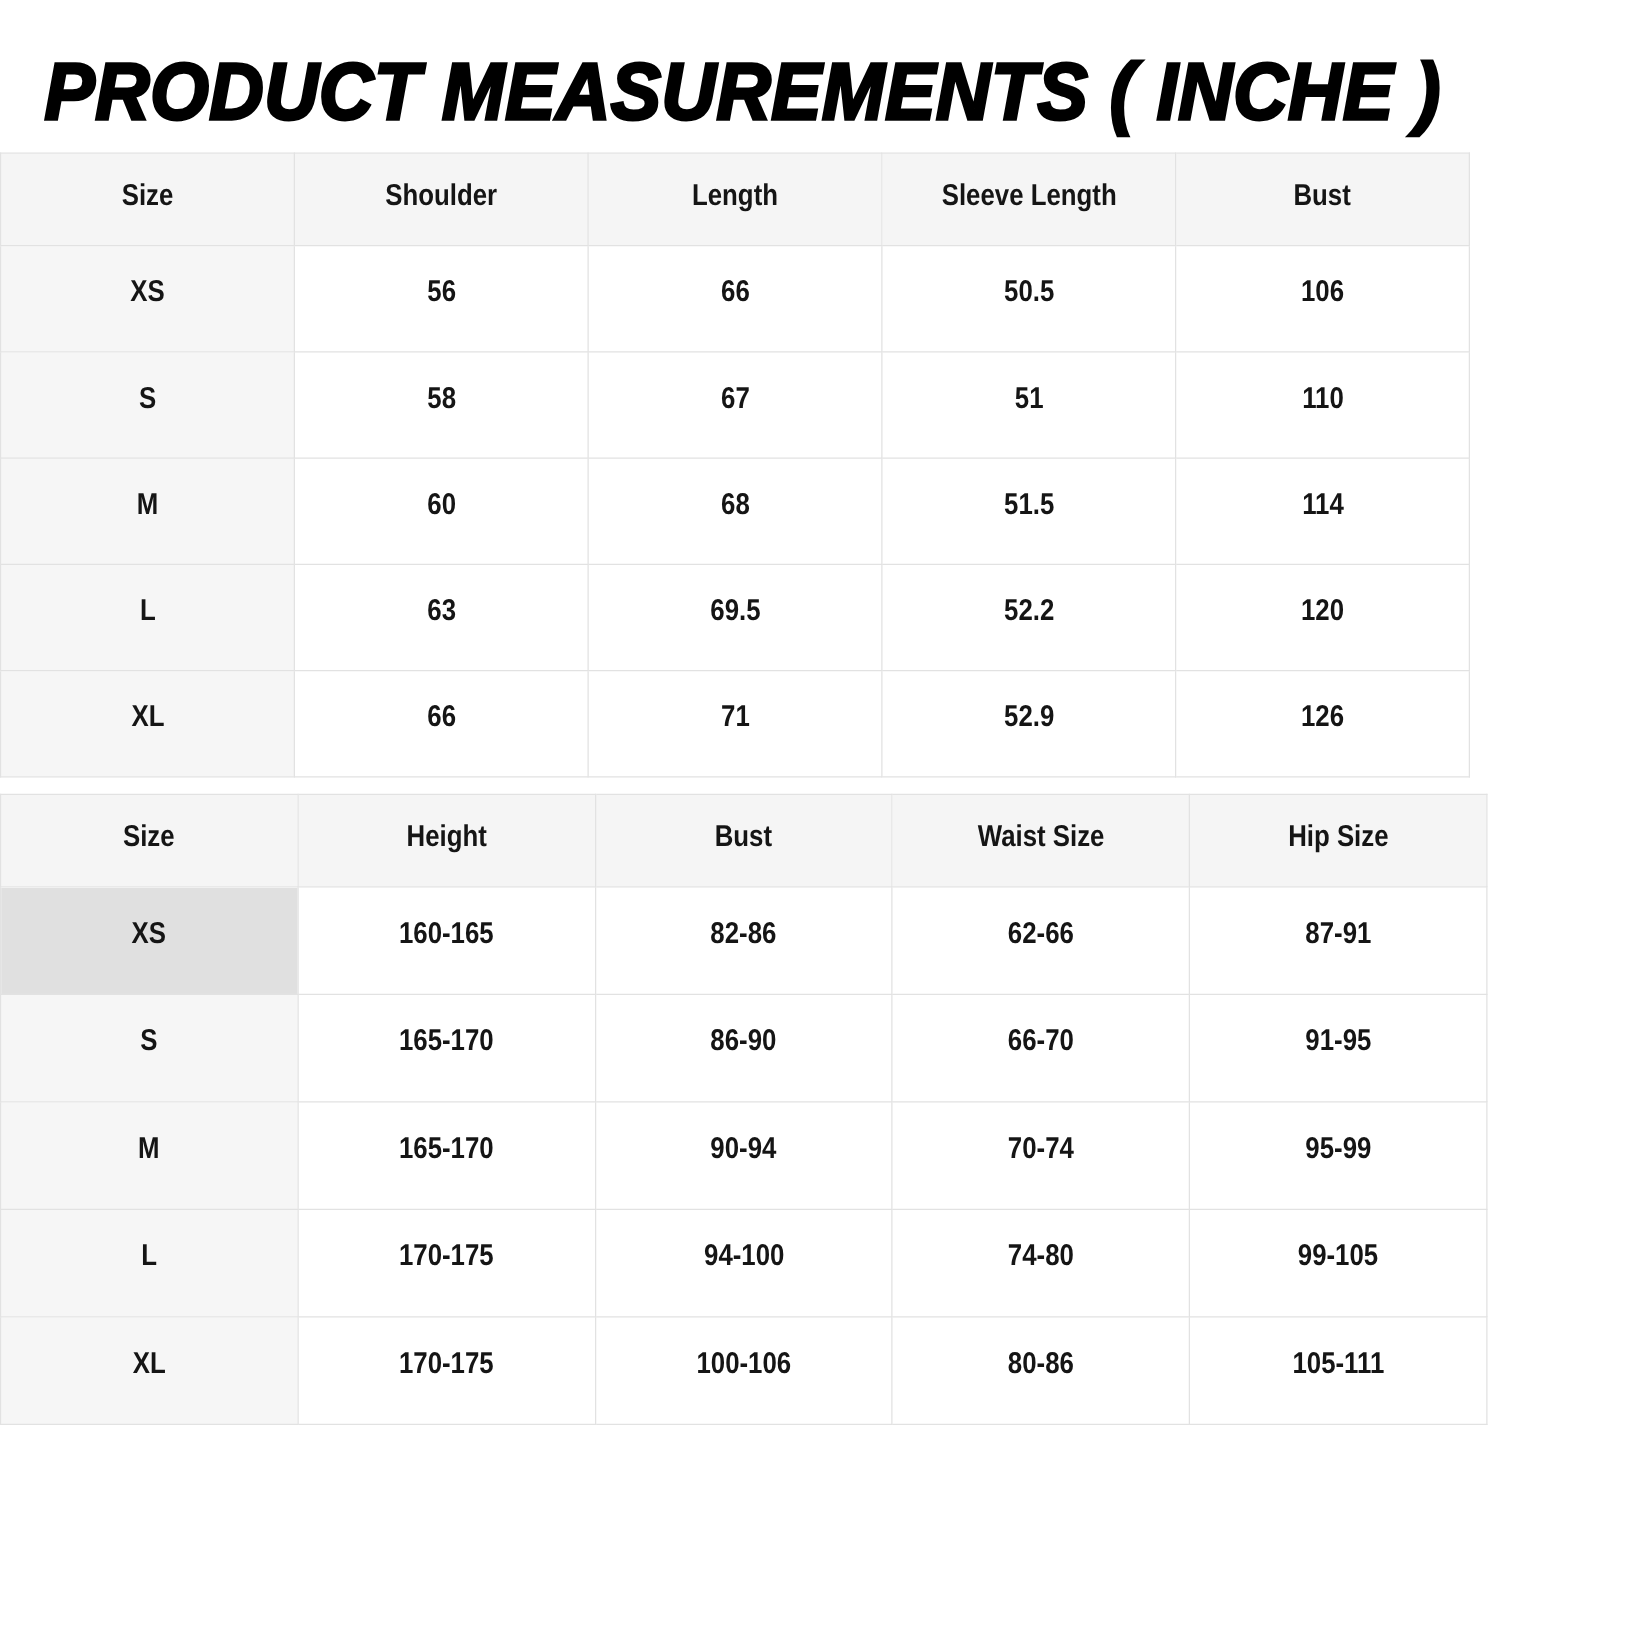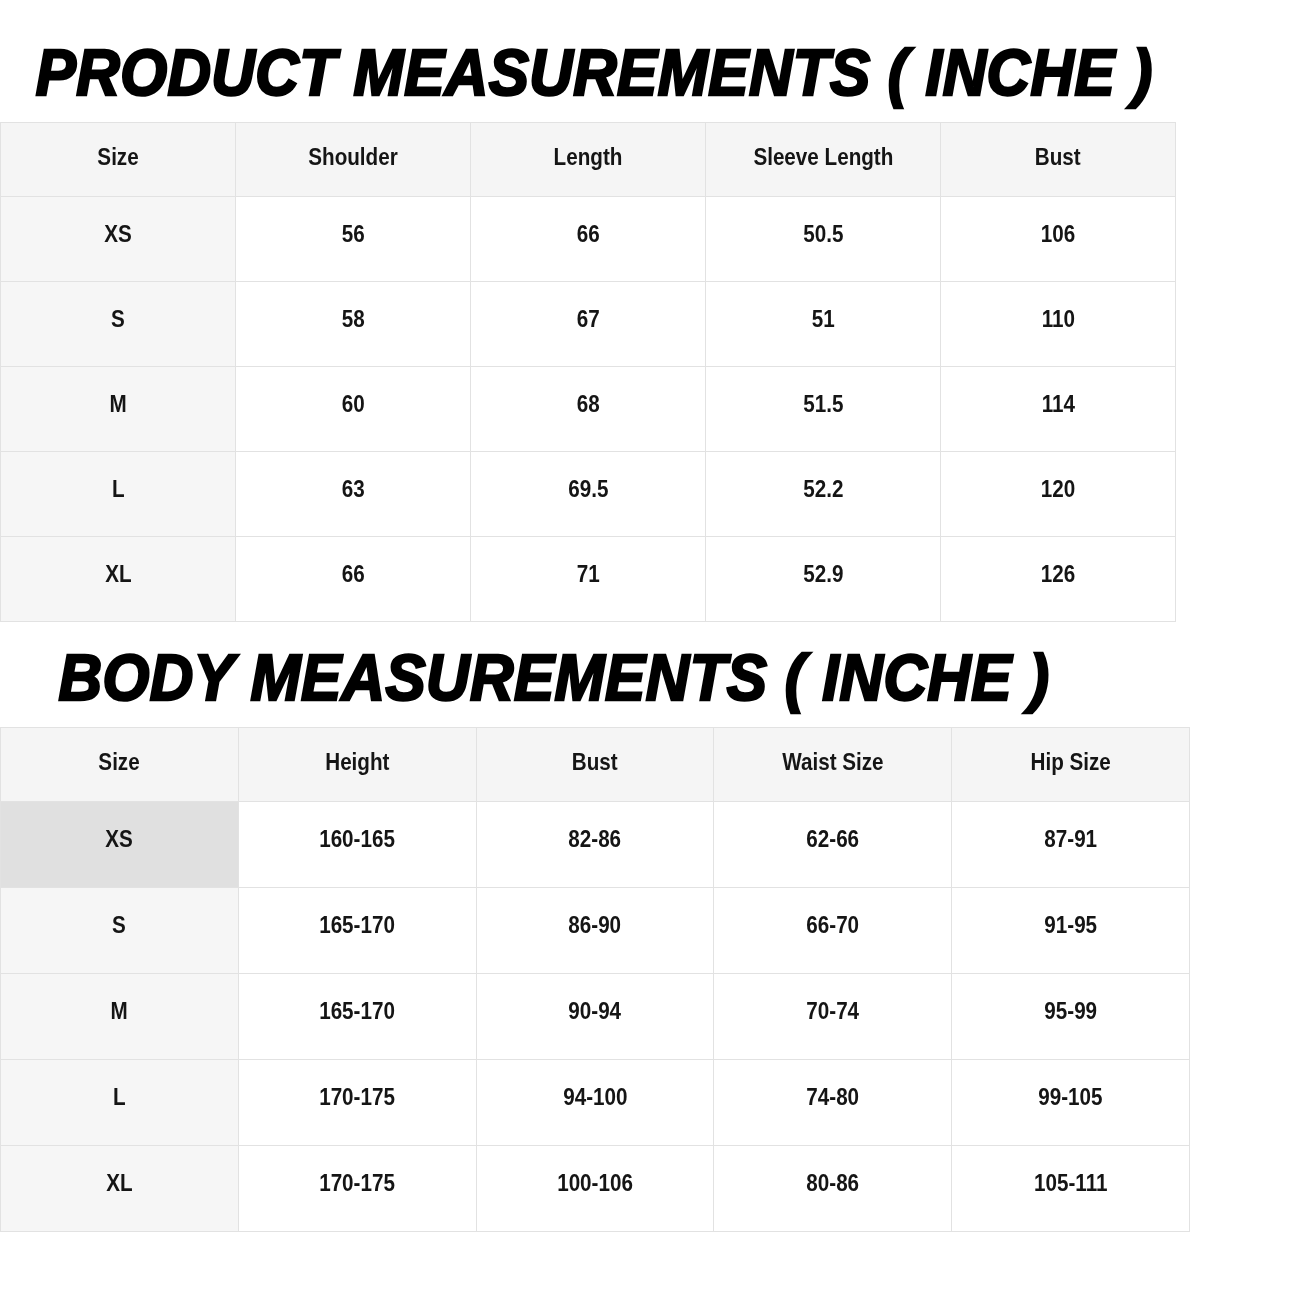--- a/index.html
+++ b/index.html
@@ -125,23 +125,20 @@
         <tr>
           <td class="size-cell"><span class="ct">XL</span></td>
           <td><span class="ct">66</span></td>
           <td><span class="ct">71</span></td>
           <td><span class="ct">52.9</span></td>
           <td><span class="ct">126</span></td>
         </tr>
       </tbody>
   </table>
 
-  <div class="title title-2">
-    <span class="tt">BODY MEASUREMENTS ( INCHE )</span>
-  </div>
 
   <table id="body-table">
     <thead>
       <tr>
           <th><span class="ct">Size</span></th>
           <th><span class="ct">Height</span></th>
           <th><span class="ct">Bust</span></th>
           <th><span class="ct">Waist Size</span></th>
           <th><span class="ct">Hip Size</span></th>
         </tr>

